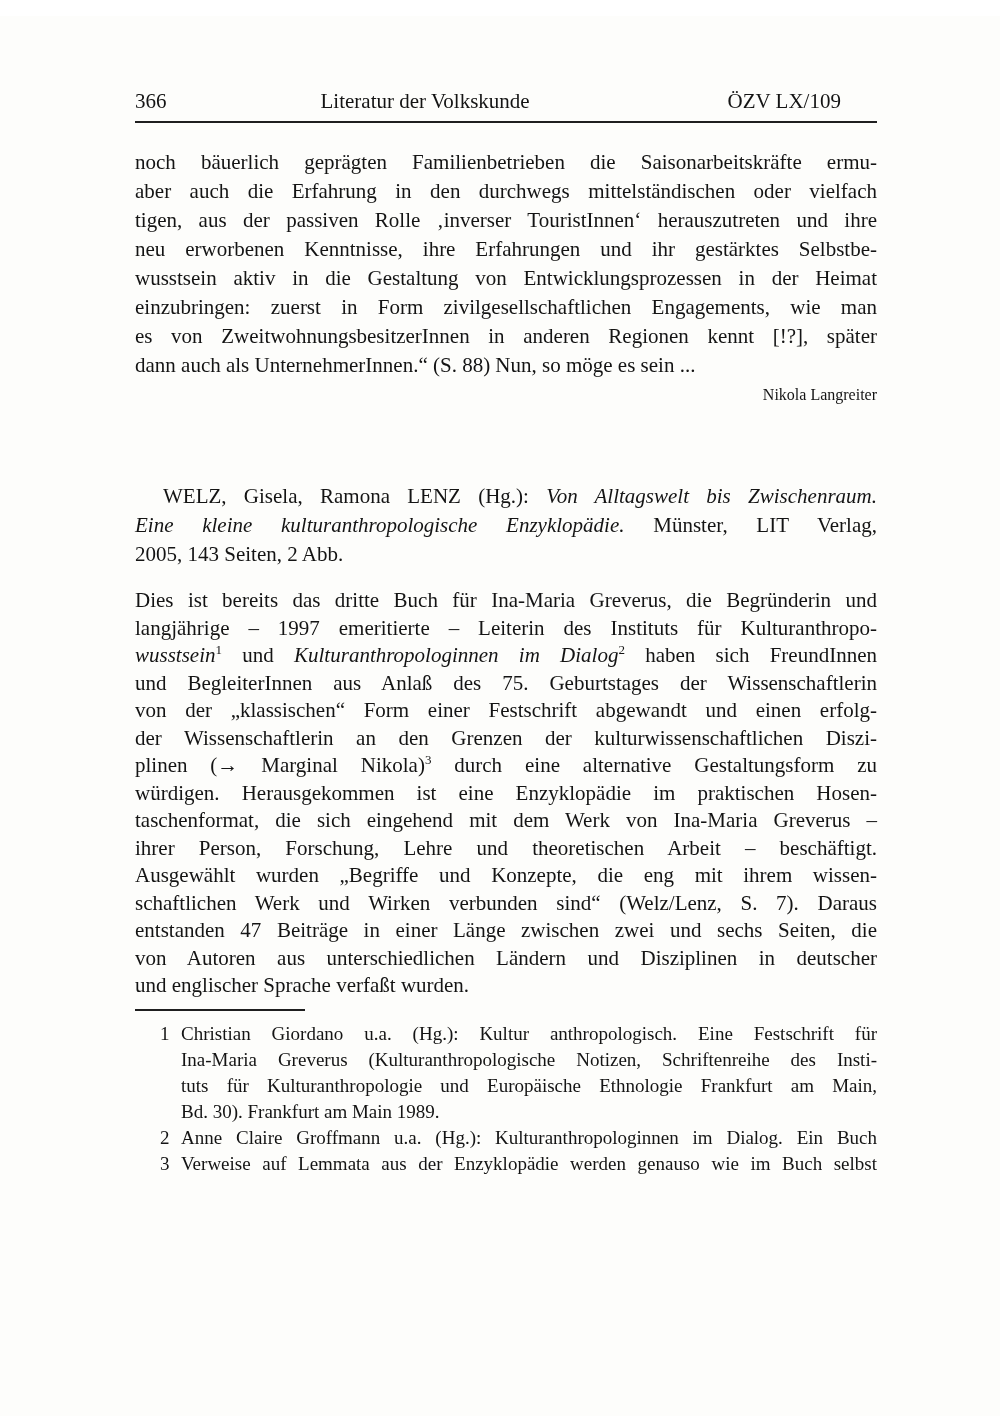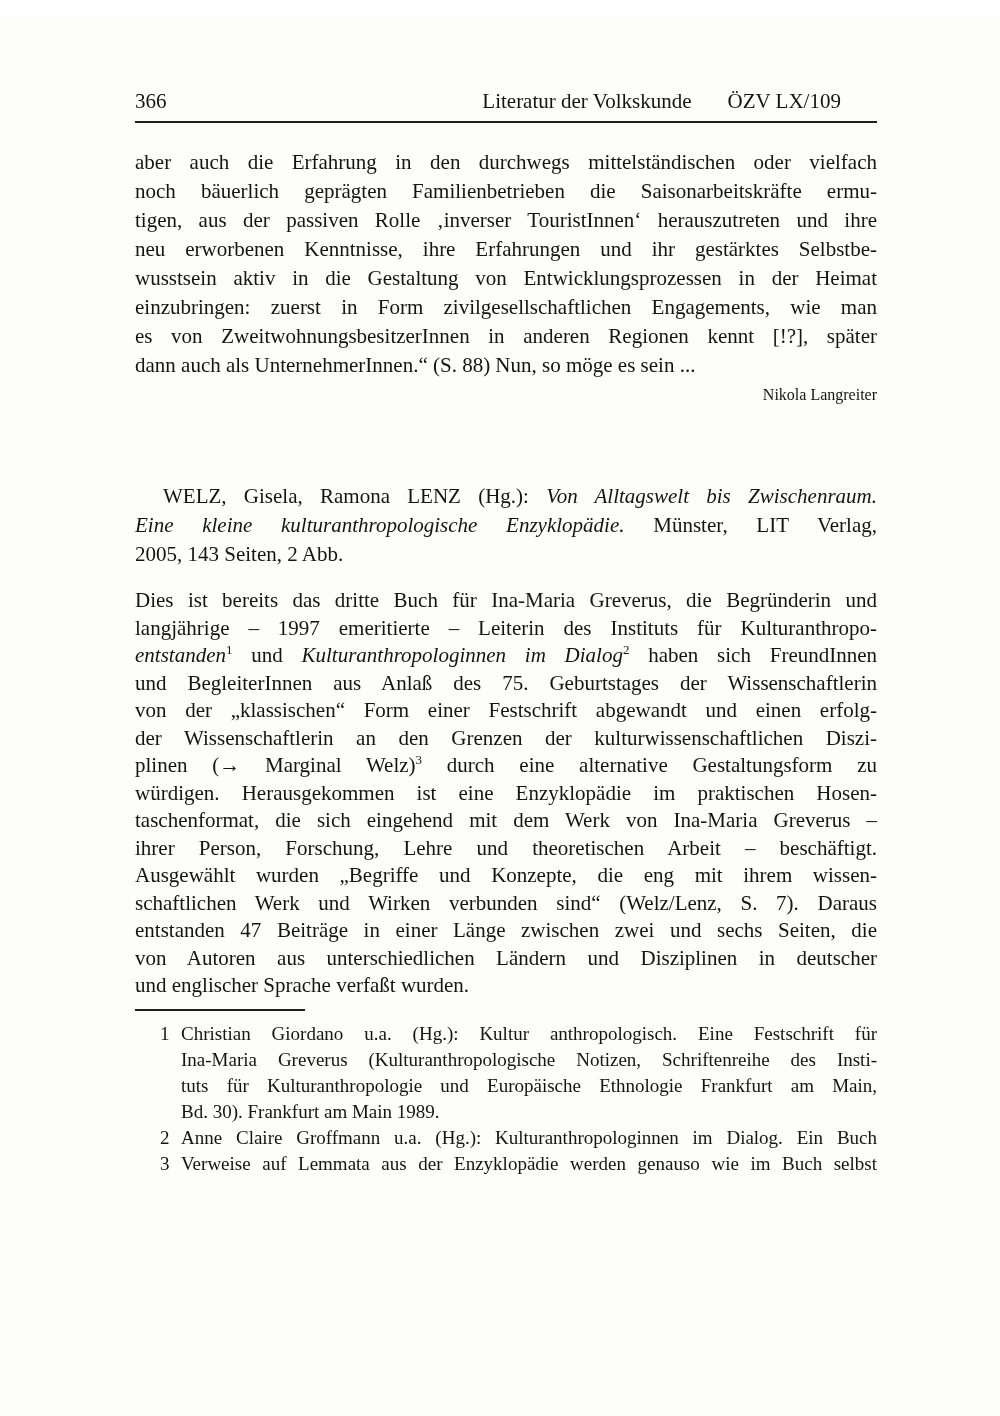--- a/index.html
+++ b/index.html
@@ -4,21 +4,21 @@
 <style>
   html,body{margin:0;padding:0;background:#ffffff;}
   .page{
     position:relative;width:1000px;height:1416px;background:#fdfdfb;
     color:#141414;font-family:"Liberation Serif","DejaVu Serif",serif;
     overflow:hidden;margin:16px auto;
   }
   .content{position:absolute;left:135px;top:0;width:742px;}
   .header{display:flex;align-items:baseline;padding-top:73px;font-size:21px;}
   .header .h-left{flex:1;text-align:left;}
-  .header .h-center{flex:2;text-align:right;}
+  .header .h-center{flex:2;text-align:left;}
   .header .h-right{flex:1;text-align:center;}
   .header-rule{border-bottom:2px solid #1f1f1f;margin-top:7px;}
   .para{font-size:21px;line-height:29px;}
   .ln{text-align:justify;text-align-last:justify;}
   .ln.last{text-align-last:left;}
   .ln.indent{text-indent:28px;}
   .i{font-style:italic;}
   .sup{vertical-align:super;font-size:13px;line-height:0;}
   .para1{margin-top:25px;}
   .signature{text-align:right;font-size:16px;line-height:29px;}
@@ -36,45 +36,45 @@
   <div class="content">
 
     <div class="header">
       <span class="h-left">366</span>
       <span class="h-center">Literatur der Volkskunde</span>
       <span class="h-right">ÖZV LX/109</span>
     </div>
     <div class="header-rule"></div>
 
     <div class="para para1">
+        <div class="ln"><span>noch bäuerlich geprägten Familienbetrieben die Saisonarbeitskräfte ermu-</span></div>
         <div class="ln"><span>aber auch die Erfahrung in den durchwegs mittelständischen oder vielfach</span></div>
-        <div class="ln"><span>noch bäuerlich geprägten Familienbetrieben die Saisonarbeitskräfte ermu-</span></div>
         <div class="ln"><span>tigen, aus der passiven Rolle ‚inverser TouristInnen‘ herauszutreten und ihre</span></div>
         <div class="ln"><span>neu erworbenen Kenntnisse, ihre Erfahrungen und ihr gestärktes Selbstbe-</span></div>
         <div class="ln"><span>wusstsein aktiv in die Gestaltung von Entwicklungsprozessen in der Heimat</span></div>
         <div class="ln"><span>einzubringen: zuerst in Form zivilgesellschaftlichen Engagements, wie man</span></div>
         <div class="ln"><span>es von ZweitwohnungsbesitzerInnen in anderen Regionen kennt [!?], später</span></div>
         <div class="ln last"><span>dann auch als UnternehmerInnen.“ (S. 88) Nun, so möge es sein ...</span></div>
       </div>
     <div class="signature">Nikola Langreiter</div>
 
     <div class="para bookref">
         <div class="ln indent"><span>WELZ, Gisela, Ramona LENZ (Hg.): </span><span class="i">Von Alltagswelt bis Zwischenraum.</span></div>
         <div class="ln"><span class="i">Eine kleine kulturanthropologische Enzyklopädie.</span><span> Münster, LIT Verlag,</span></div>
         <div class="ln last"><span>2005, 143 Seiten, 2 Abb.</span></div>
       </div>
 
     <div class="para mainpara">
         <div class="ln"><span>Dies ist bereits das dritte Buch für Ina-Maria Greverus, die Begründerin und</span></div>
         <div class="ln"><span>langjährige – 1997 emeritierte – Leiterin des Instituts für Kulturanthropo-</span></div>
-        <div class="ln"><span class="i">entstanden</span><span class="sup">1</span><span> und </span><span class="i">Kulturanthropologinnen im Dialog</span><span class="sup">2</span><span> haben sich FreundInnen</span></div>
+        <div class="ln"><span class="i">wusstsein</span><span class="sup">1</span><span> und </span><span class="i">Kulturanthropologinnen im Dialog</span><span class="sup">2</span><span> haben sich FreundInnen</span></div>
         <div class="ln"><span>und BegleiterInnen aus Anlaß des 75. Geburtstages der Wissenschaftlerin</span></div>
         <div class="ln"><span>von der „klassischen“ Form einer Festschrift abgewandt und einen erfolg-</span></div>
         <div class="ln"><span>der Wissenschaftlerin an den Grenzen der kulturwissenschaftlichen Diszi-</span></div>
-        <div class="ln"><span>plinen (→ Marginal Welz)</span><span class="sup">3</span><span> durch eine alternative Gestaltungsform zu</span></div>
+        <div class="ln"><span>plinen (→ Marginal Nikola)</span><span class="sup">3</span><span> durch eine alternative Gestaltungsform zu</span></div>
         <div class="ln"><span>würdigen. Herausgekommen ist eine Enzyklopädie im praktischen Hosen-</span></div>
         <div class="ln"><span>taschenformat, die sich eingehend mit dem Werk von Ina-Maria Greverus –</span></div>
         <div class="ln"><span>ihrer Person, Forschung, Lehre und theoretischen Arbeit – beschäftigt.</span></div>
         <div class="ln"><span>Ausgewählt wurden „Begriffe und Konzepte, die eng mit ihrem wissen-</span></div>
         <div class="ln"><span>schaftlichen Werk und Wirken verbunden sind“ (Welz/Lenz, S. 7). Daraus</span></div>
         <div class="ln"><span>entstanden 47 Beiträge in einer Länge zwischen zwei und sechs Seiten, die</span></div>
         <div class="ln"><span>von Autoren aus unterschiedlichen Ländern und Disziplinen in deutscher</span></div>
         <div class="ln last"><span>und englischer Sprache verfaßt wurden.</span></div>
       </div>
 

